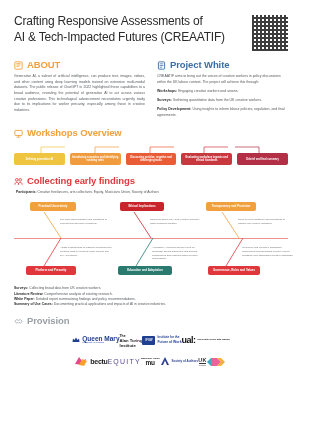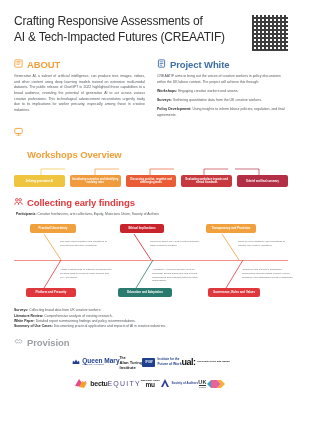--- a/index.html
+++ b/index.html
@@ -16,27 +16,27 @@
             padding: 14px 12px 6px 14px; }
   .title { font-size: 12px; font-weight: normal; color:#2b2b2b; line-height: 1.32;
            letter-spacing:-0.2px; max-width: 215px; }
   .qr { width: 36px; height: 36px; margin-top:1px; flex:0 0 auto;
         background-image:
           repeating-linear-gradient(90deg,#2d2d2d 0 2px, transparent 2px 4px),
           repeating-linear-gradient(0deg,#2d2d2d 0 2px, transparent 2px 4px);
         background-color:#fff; opacity:.92; }
 
   
-  .sec-head { display:flex; align-items:flex-start; gap:4px; margin-bottom:4px; }
+  .sec-head { display:flex; align-items:flex-end; gap:4px; margin-bottom:4px; }
   .sec-head .ico { width:9px; height:9px; flex:0 0 auto; display:block; }
   .sec-head .txt { font-size:9.5px; font-weight:bold; letter-spacing:-0.1px; }
 
   .c-orange { color:#f2a03d; }
   .c-blue   { color:#3b6ea5; }
-  .c-amber  { color:#efa13c;margin-top:22px; }
+  .c-amber  { color:#efa13c; }
   .c-red    { color:#e03a3e; }
   .c-teal   { color:#2e7d74; }
   .c-grey   { color:#9aa0a6; }
 
   
   .cols { display:flex; gap:12px; padding: 2px 12px 0 14px; }
   .col { width: 135px; }
   .body-text { font-size:3.5px; line-height:1.62; color:#55585c; text-align:justify; }
   .aim-line { font-size:3.5px; line-height:1.62; color:#55585c; margin-top:3.5px; }
   .aim-line b { color:#2b2b2b; }

